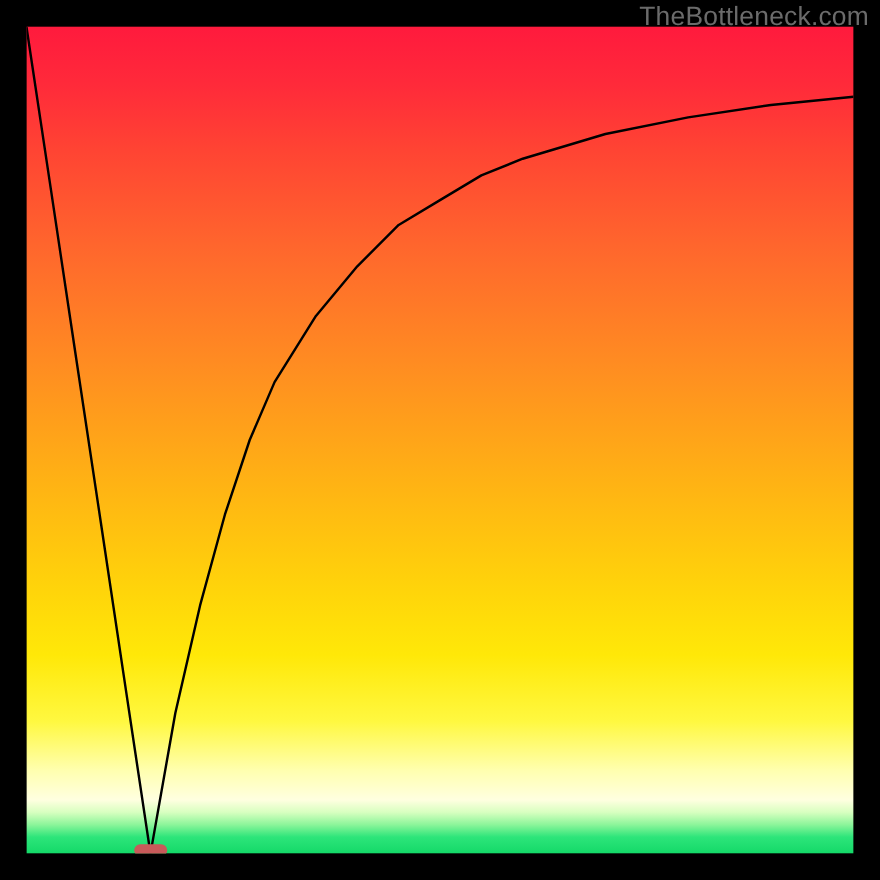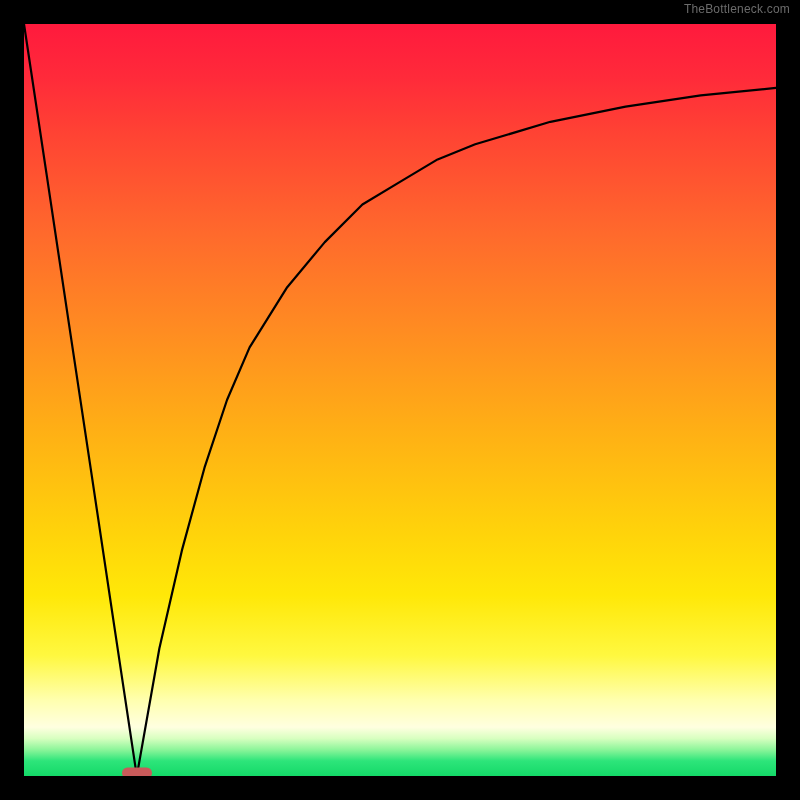--- a/index.html
+++ b/index.html
@@ -64,21 +64,21 @@
     width: 30px;
     height: 11px;
     border-radius: 6px;
     transform: translate(-50%, -50%);
   }
   .watermark {
     position: absolute;
     top: 2px;
     right: 10px;
     color: #6b6b6b;
-    font-size: 12px;
+    font-size: 24px;
     letter-spacing: 0.2px;
     user-select: none;
   }
 </style>
 </head>
 <body>
 
 <div class="frame">
 
   <div class="plot">

